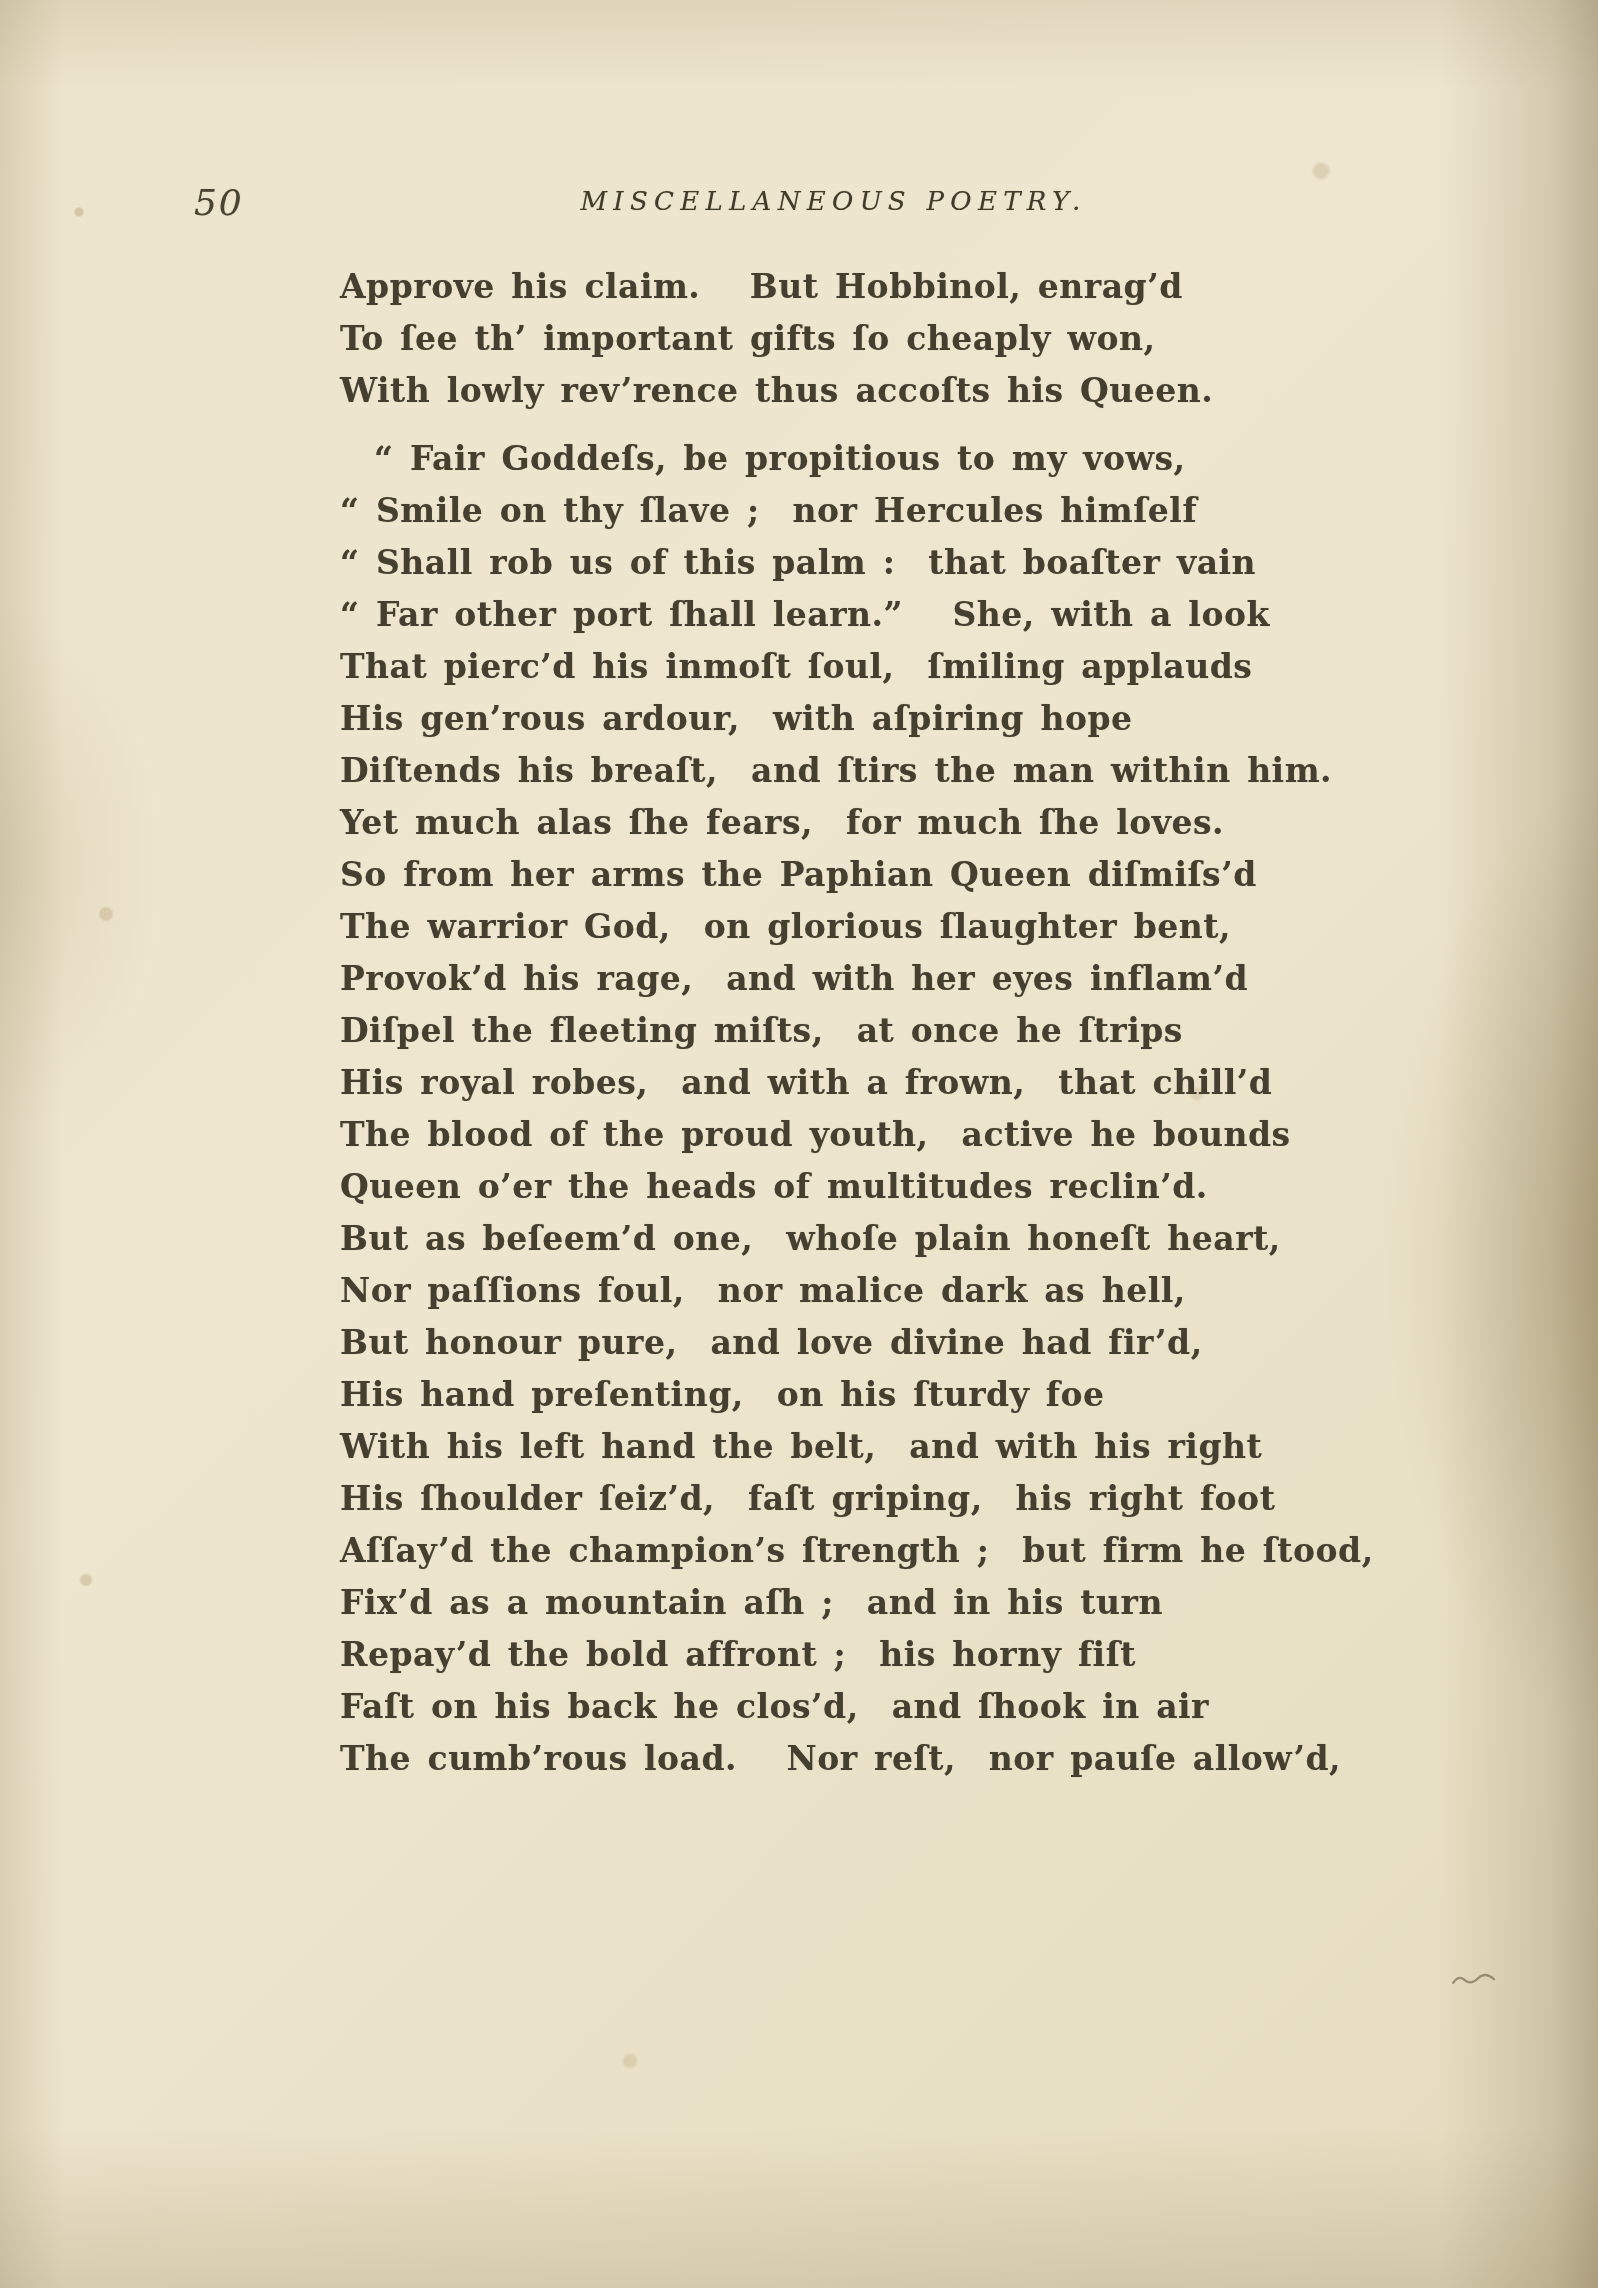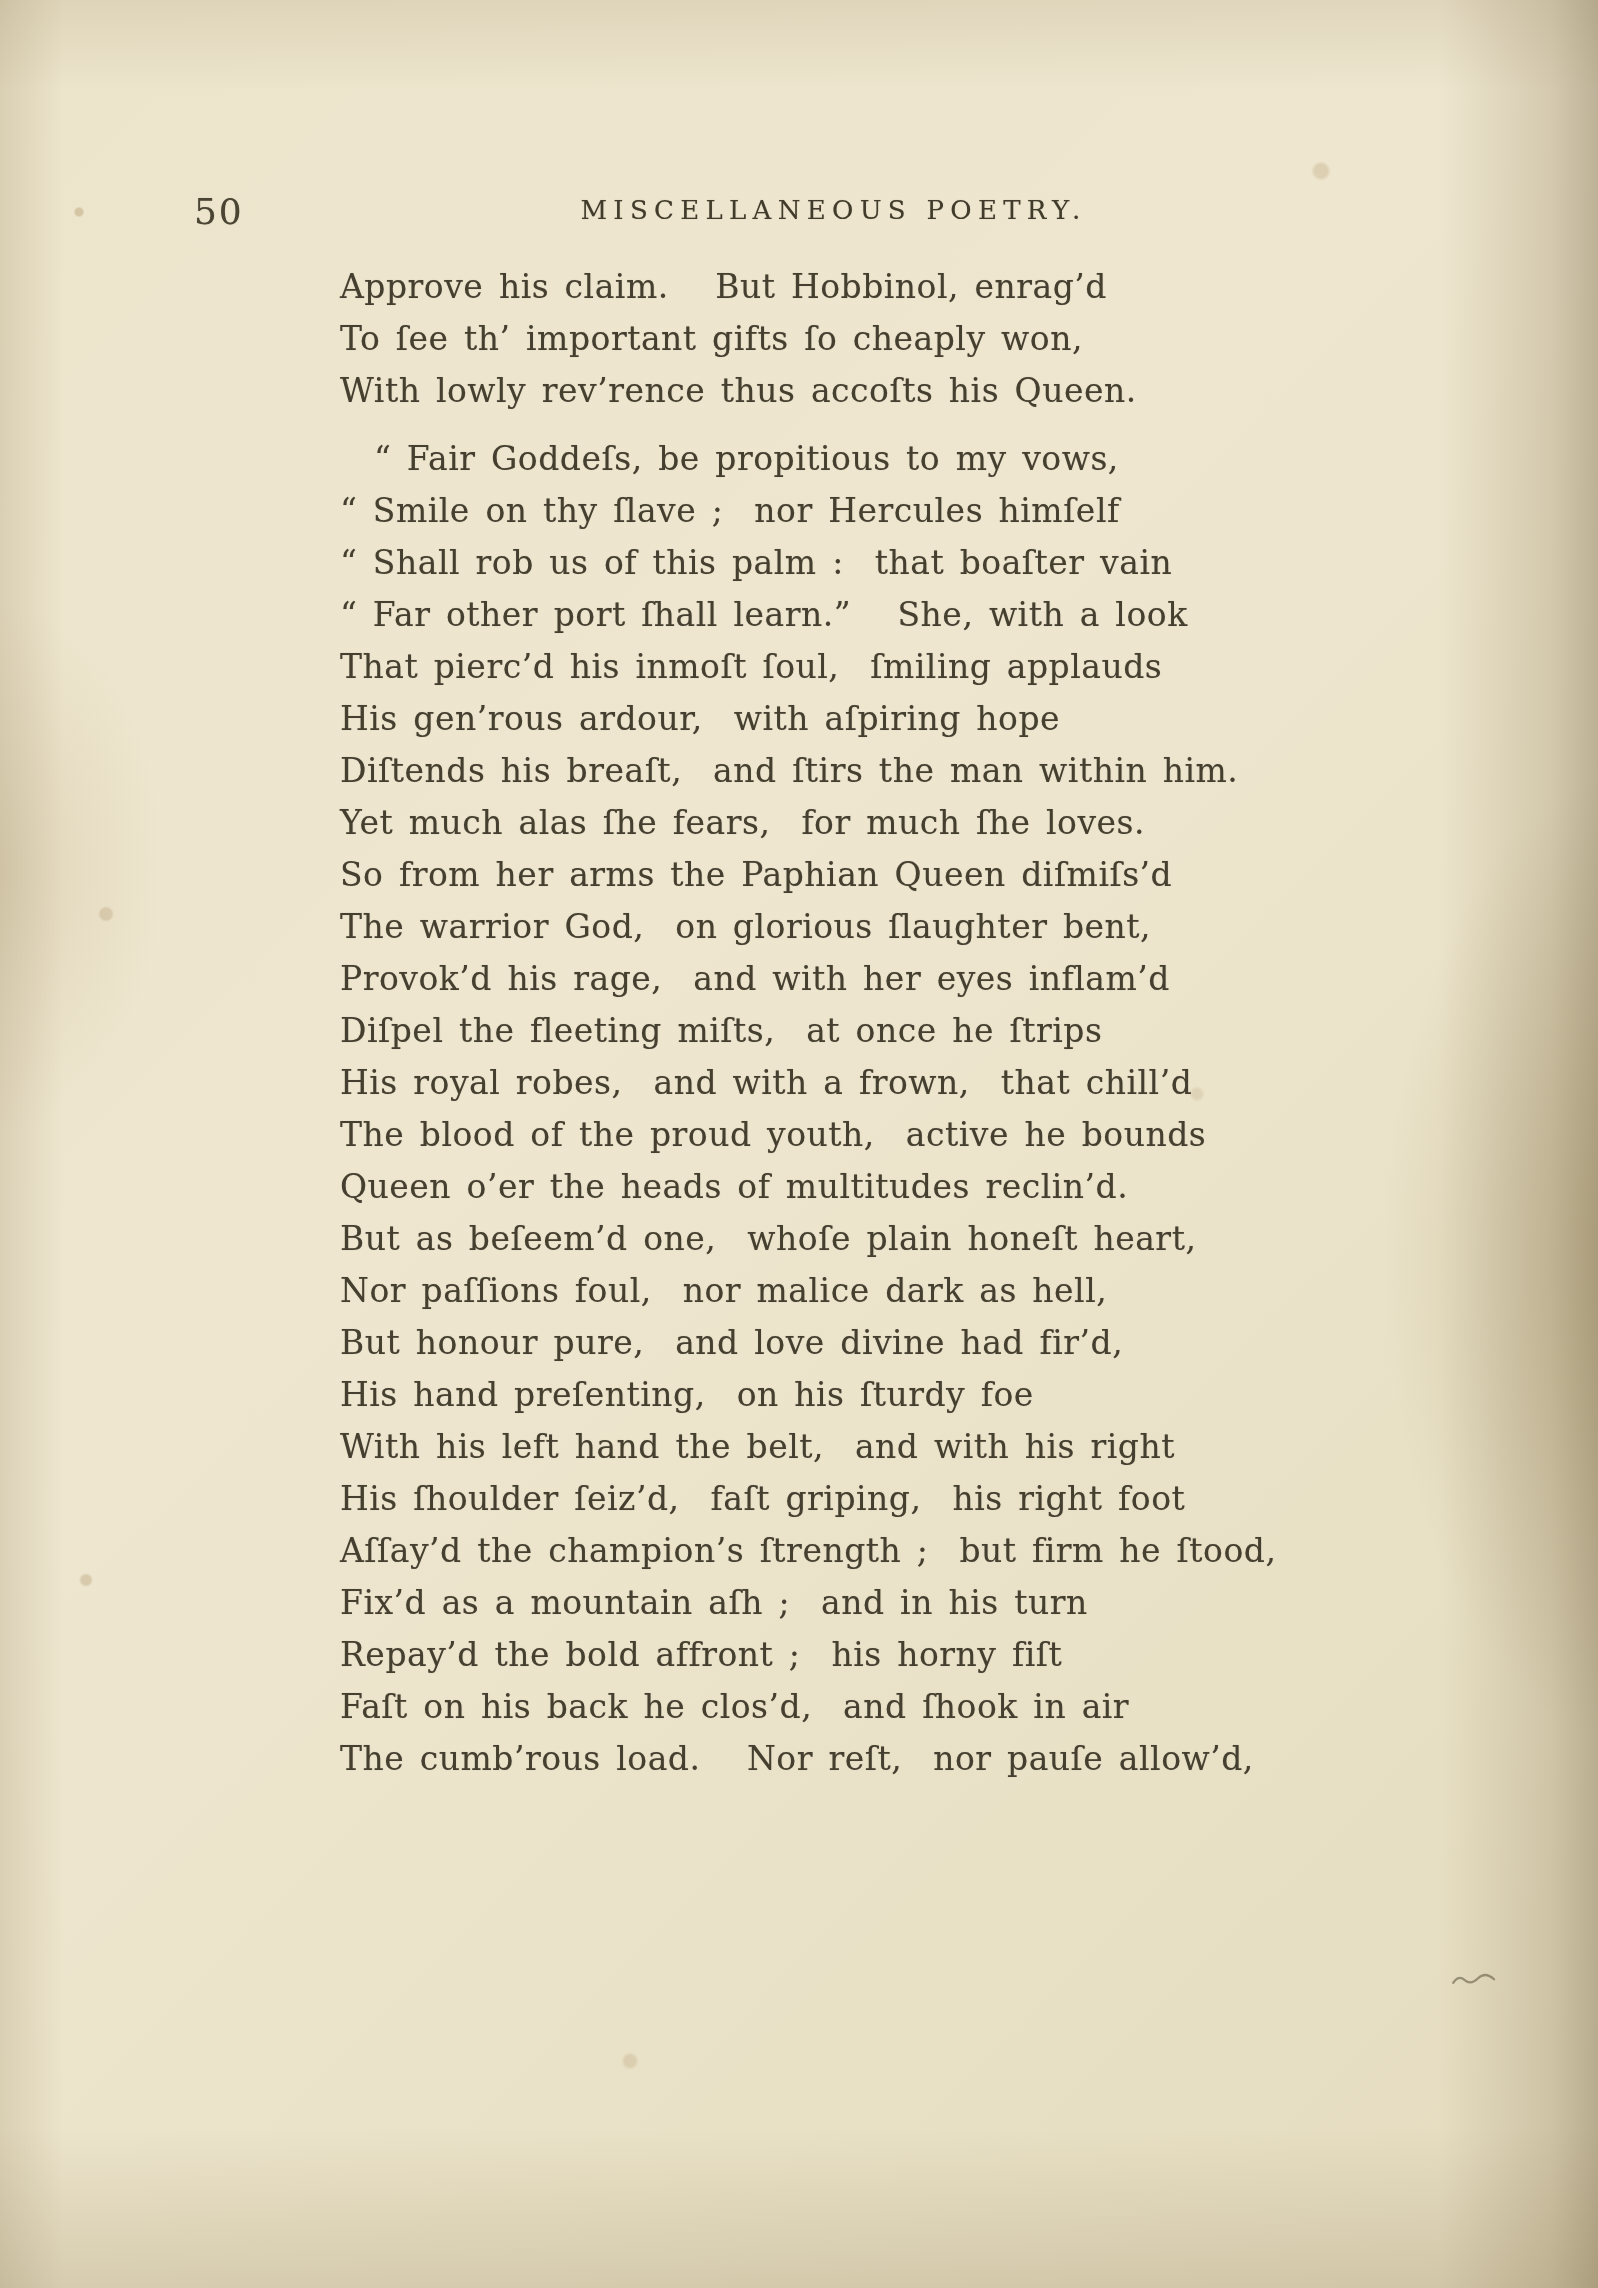--- a/index.html
+++ b/index.html
@@ -28,24 +28,25 @@
       radial-gradient(circle at 1197px 1094px, rgba(150,118,66,.15) 0 4.5px, rgba(150,118,66,0) 8px),
       radial-gradient(ellipse 234px 378px at 0% 38%, rgba(140,112,62,.14), rgba(140,112,62,0) 70%),
       radial-gradient(ellipse 378px 702px at 103% 55%, rgba(118,96,52,.30), rgba(118,96,52,0) 70%),
       
       linear-gradient(to right, rgba(120,98,56,.16), rgba(0,0,0,0) 4%, rgba(0,0,0,0) 90%, rgba(112,92,52,.20) 97%, rgba(96,78,44,.34) 100%),
       linear-gradient(to bottom, rgba(120,98,56,.12), rgba(0,0,0,0) 4%, rgba(0,0,0,0) 93%, rgba(120,98,56,.18) 100%),
       linear-gradient(135deg, #ece4cb 0%, #eee6cf 40%, #e9e1c6 75%, #e4dbbf 100%);
   }
   .page-header {
     position: absolute;
-    top: 184px;
+    top: 175px;
     left: 0;
     width: 100%;
     height: 58px;
+    font-style: italic;
   }
   .page-number {
     position: absolute;
     left: 194px;
     top: 7.2px;
     font-size: 36px;
     letter-spacing: 1.8px;
     color: #4a4433;
     text-shadow: 0 0 0.9px rgba(70,62,42,.35);
   }
@@ -67,20 +68,21 @@
     top: 261px;
     font-size: 33px;
     line-height: 52px;
     letter-spacing: 0.5px;
     word-spacing: 4.5px;
     color: #453f30;
     text-shadow: 0 0 0.9px rgba(69,63,48,.32);
   }
   .line {
     white-space: pre;
+    font-weight: bold;
   }
   .line.indent {
     padding-left: 34px;
     margin-top: 16px;
   }
   .stray-mark {
     position: absolute;
     left: 1451px;
     top: 1973px;
     opacity: .65;

